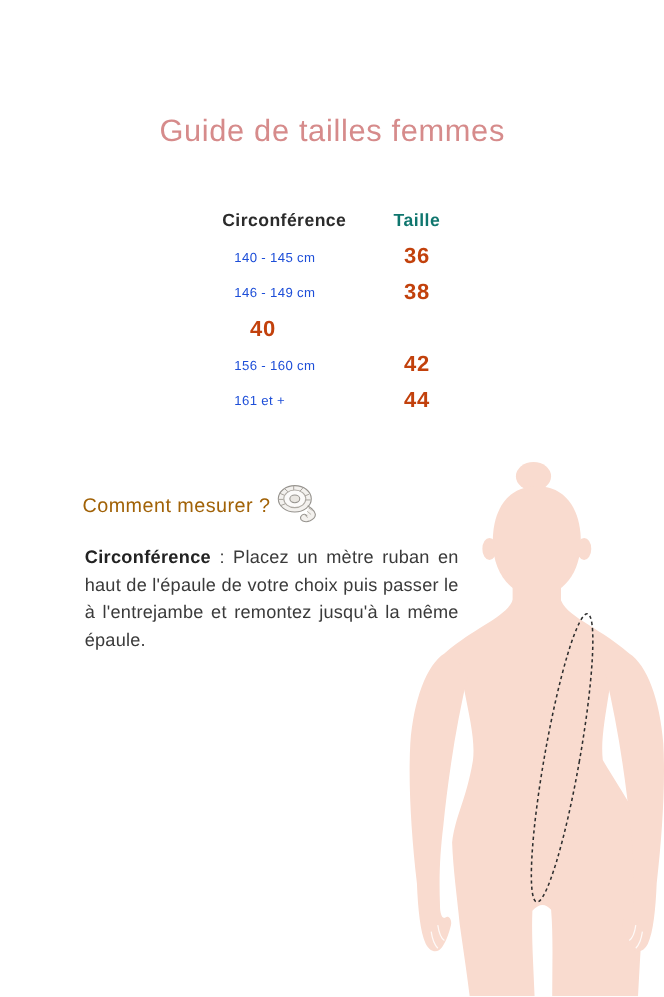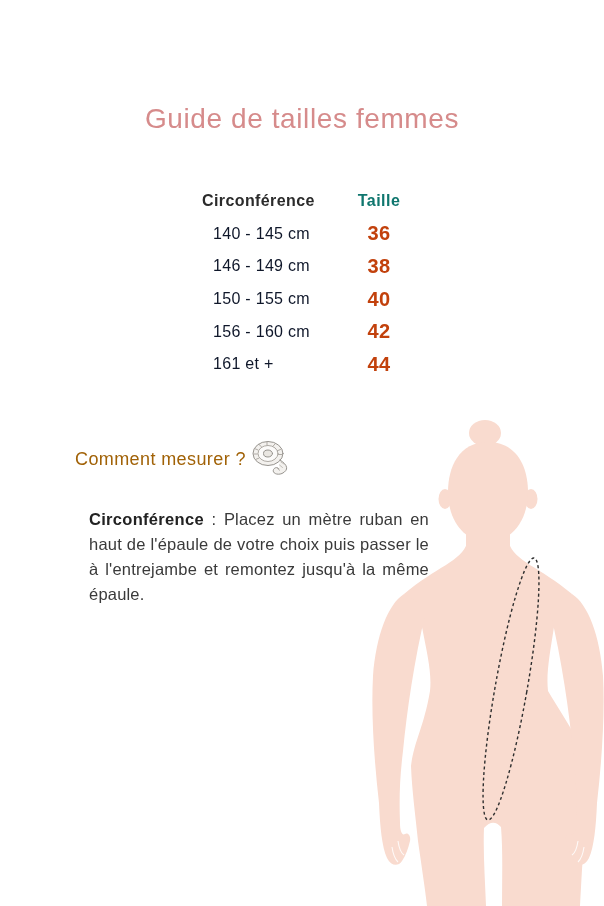--- a/index.html
+++ b/index.html
@@ -27,22 +27,22 @@
     top: 185px;
     width: 214px;
   }
   .size-row {
     display: flex;
     align-items: center;
     height: 32.6px;
   }
   .col-circ {
     width: 140px;
-    font-size: 16px;
-    color: #0f172a;
+    font-size: 12px;
+    color: #1d4ed8;
     letter-spacing: 0.3px;
     padding-left: 11px;
     box-sizing: border-box;
   }
   .col-size {
     width: 74px;
     text-align: center;
     font-size: 20px;
     font-weight: 700;
     color: #c2410c;
@@ -79,21 +79,21 @@
   .measure-text {
     position: absolute;
     left: 73px;
     top: 491px;
     width: 340px;
     font-size: 16.5px;
     line-height: 25px;
     text-align: justify;
     color: #3a3a3a;
     letter-spacing: 0.2px;
-    margin: 16px;
+    margin: 4px;
   }
   .measure-text strong { color: #222222; letter-spacing: 0.3px; }
   
   .silhouette {
     position: absolute;
     left: 364px;
     top: 411px;
     width: 240px;
     height: 495px;
   }
@@ -112,21 +112,20 @@
     </div>
     <div class="size-row">
       <span class="col-circ">140 - 145 cm</span>
       <span class="col-size">36</span>
     </div>
     <div class="size-row">
       <span class="col-circ">146 - 149 cm</span>
       <span class="col-size">38</span>
     </div>
     <div class="size-row">
-      <span class="col-circ">150 - 155 cm</span>
       <span class="col-size">40</span>
     </div>
     <div class="size-row">
       <span class="col-circ">156 - 160 cm</span>
       <span class="col-size">42</span>
     </div>
     <div class="size-row">
       <span class="col-circ">161 et +</span>
       <span class="col-size">44</span>
     </div>

